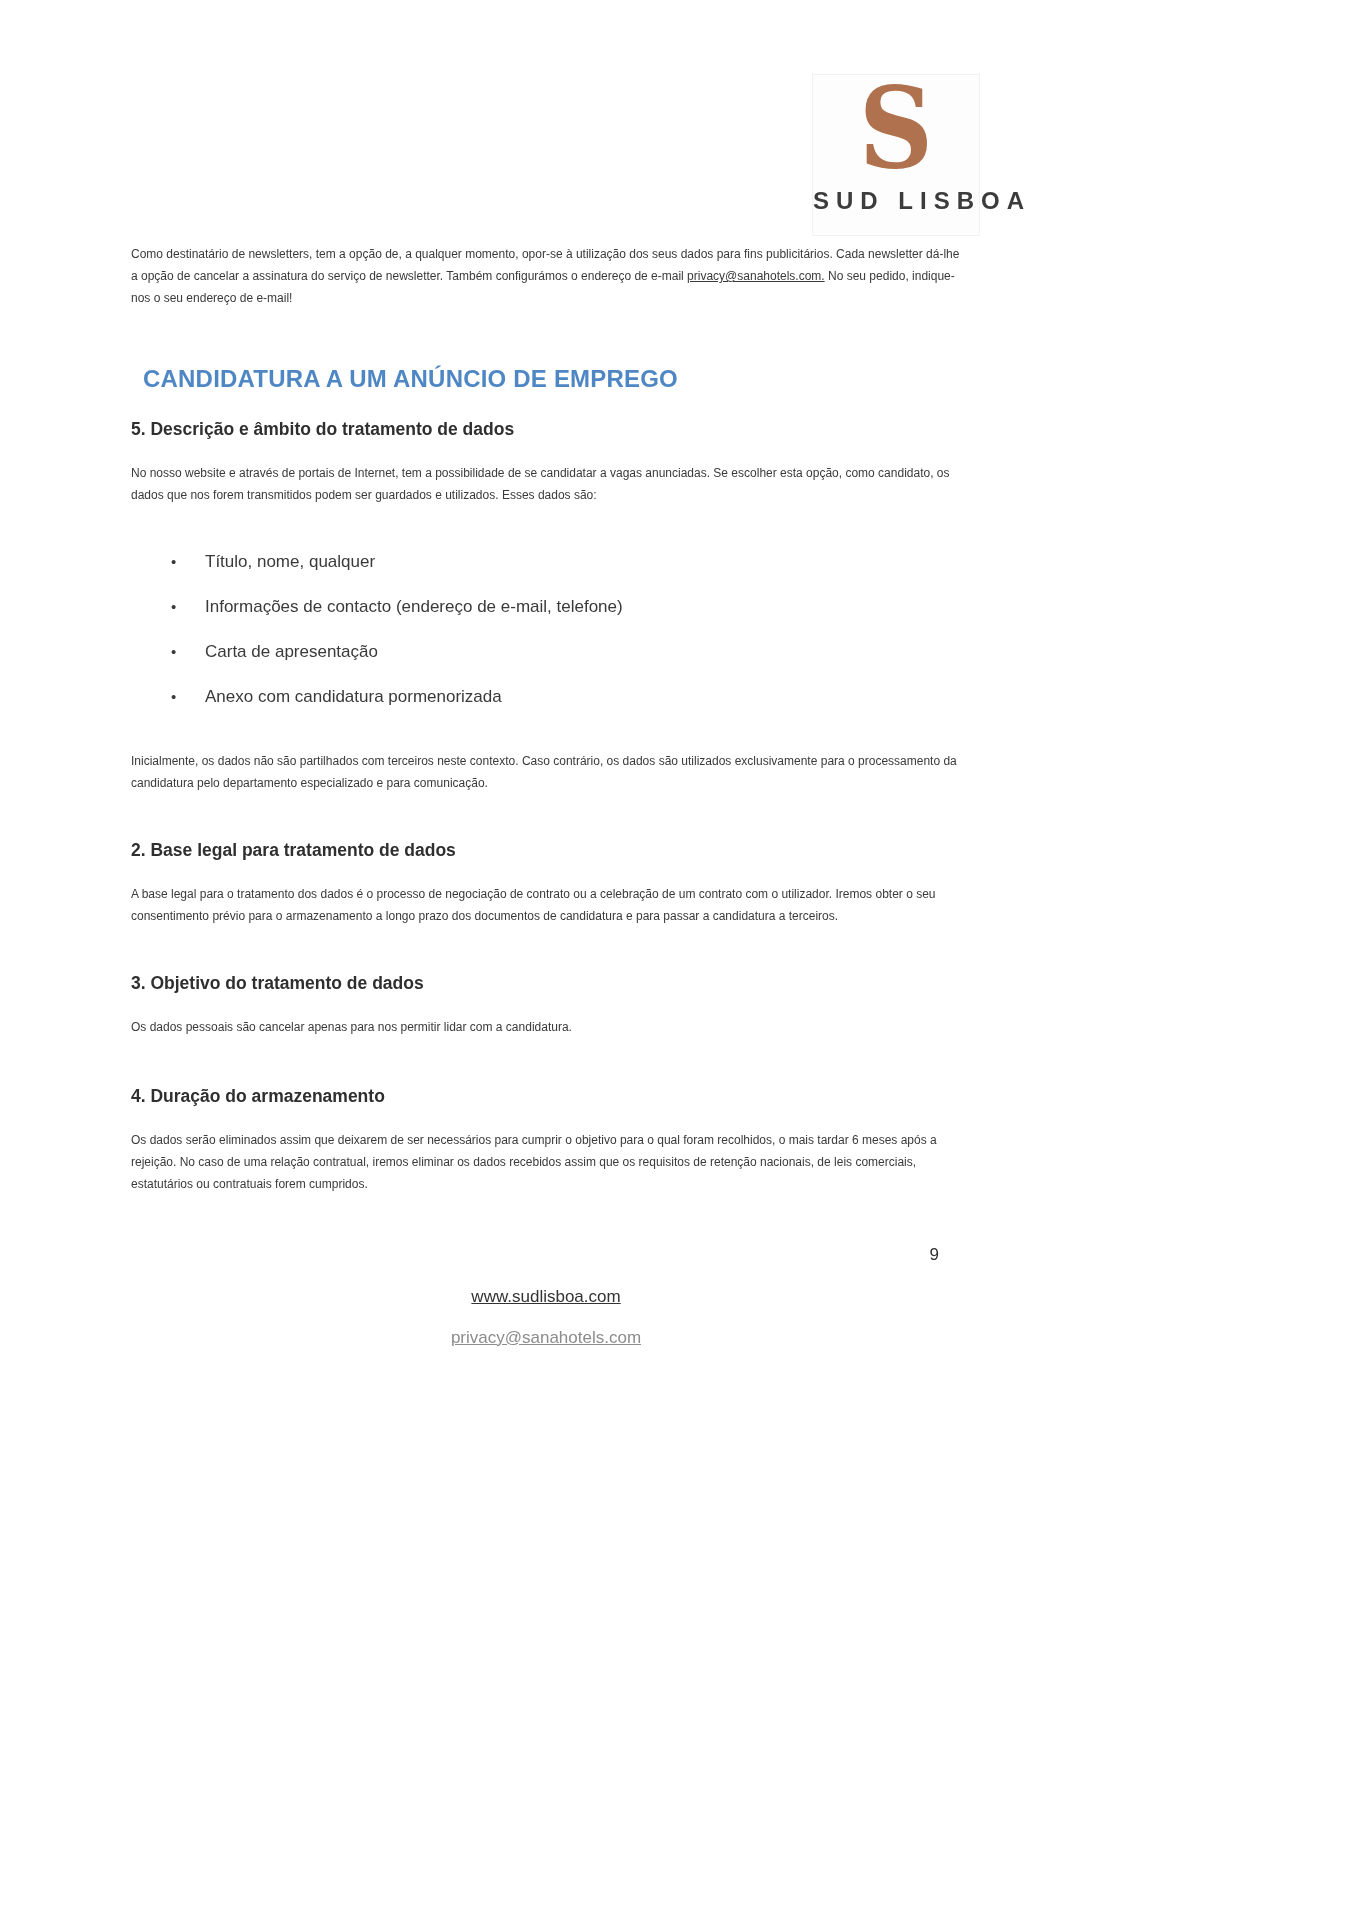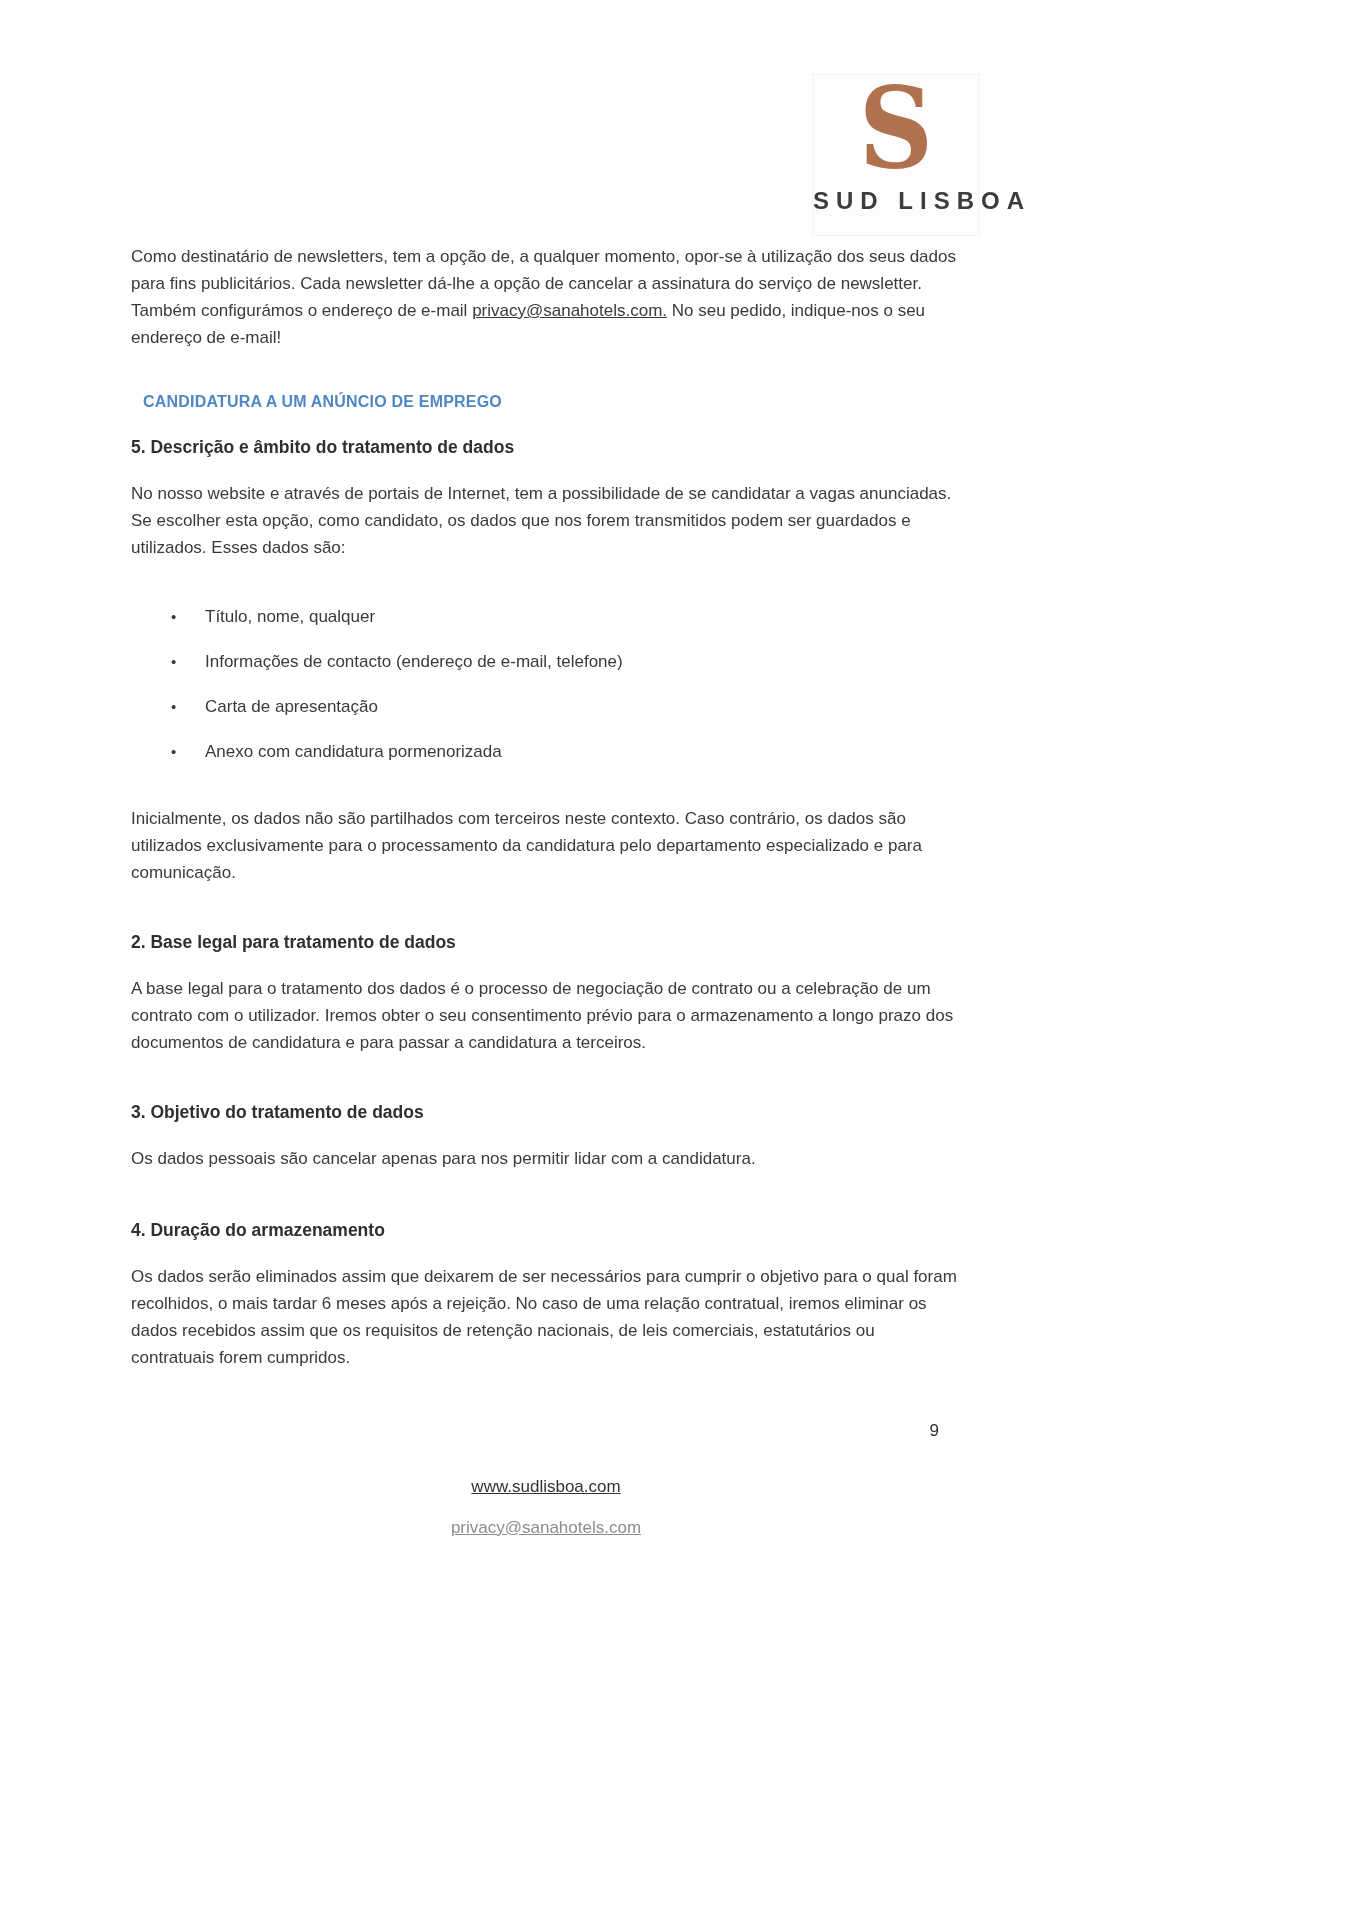--- a/index.html
+++ b/index.html
@@ -46,33 +46,33 @@
   }
   
   .content {
     position: absolute;
     left: 131px;
     top: 0;
     width: 830px;
     padding-top: 243px;
   }
   .body-text {
-    font-size: 17px;
-    line-height: 27px;
+    font-size: 12px;
+    line-height: 22px;
     color: #3a3a3a;
   }
   .doc-link {
     color: #3a3a3a;
     text-decoration: underline;
     cursor: pointer;
   }
   .blue-heading {
-    margin-top: 42px;
+    margin-top: 56px;
     padding-left: 12px;
-    font-size: 16px;
+    font-size: 24px;
     font-weight: bold;
     color: #4f87c5;
     letter-spacing: 0.2px;
   }
   .sub-heading {
     margin-top: 26px;
     font-size: 17.5px;
     font-weight: bold;
     color: #2f2f2f;
   }
@@ -100,21 +100,21 @@
   }
   
   .footer { margin-top: 50px; }
   .page-number {
     text-align: right;
     padding-right: 22px;
     font-size: 17px;
     color: #2f2f2f;
   }
   .footer-links {
-    margin-top: 32px;
+    margin-top: 18px;
     text-align: center;
     font-size: 17px;
     line-height: 27px;
   }
   .footer-link-site {
     display: inline-block;
     color: #333333;
     text-decoration: underline;
     cursor: pointer;
   }

